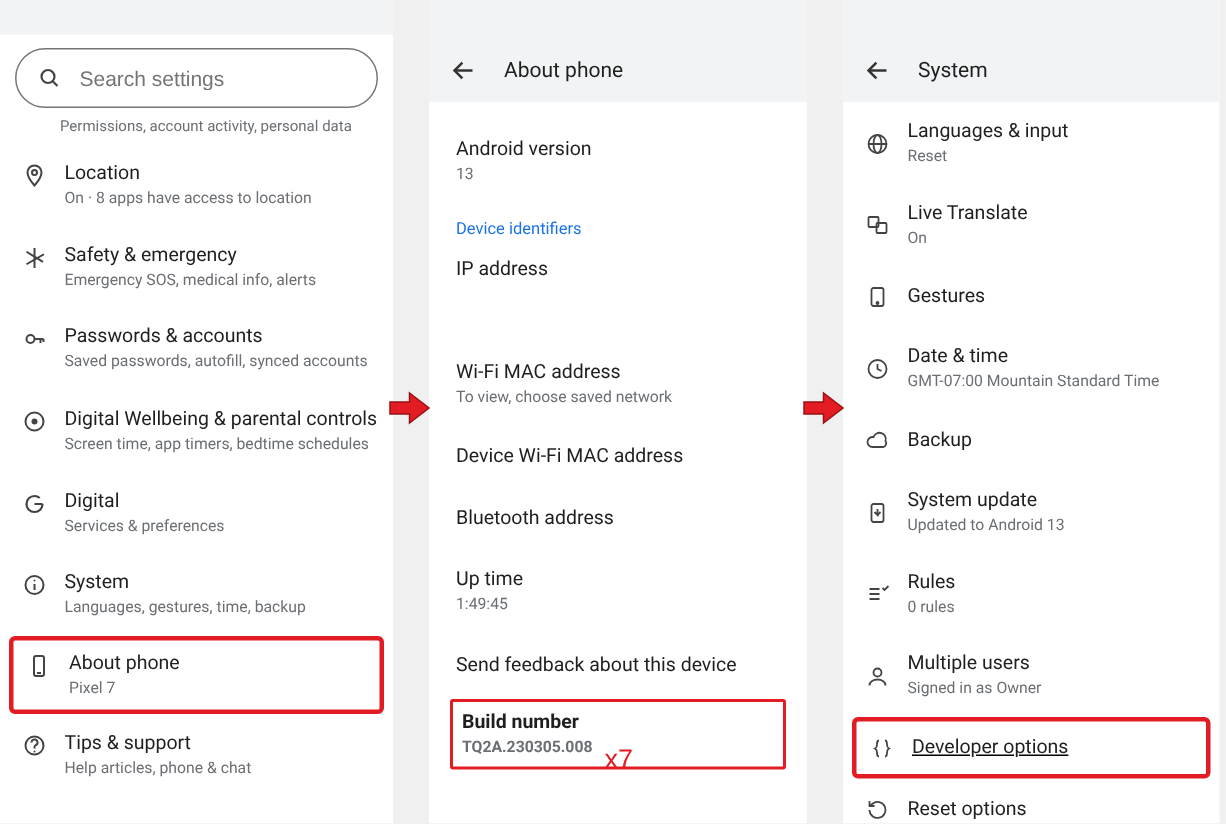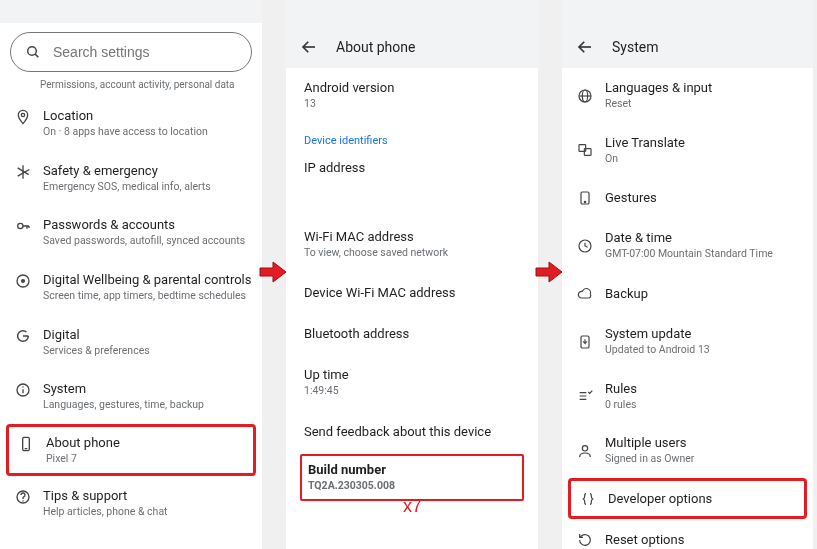--- a/index.html
+++ b/index.html
@@ -95,21 +95,21 @@
     display: flex;
     align-items: center;
     padding: 12px 10px 12px 15px;
     cursor: pointer;
   }
   .highlight-red3 {
     border: 3px solid #e31b23;
     border-radius: 4px;
     margin: 0 6px 0 6px;
   }
-  .highlight-red3 .sys-item { padding: 9px 6px 9px 9px; }
+  .highlight-red3 .sys-item { padding: 9px 6px 9px 9px; text-decoration: underline; }
 
   
   .red-arrow {
     position: absolute;
     width: 26px;
     height: 22px;
   }
 
   
   .build-box {
@@ -261,21 +261,21 @@
       <span>
         <svg width="18" height="18" viewBox="0 0 24 24" fill="none" stroke="#333" stroke-width="2.2">
           <line x1="20" y1="12" x2="4" y2="12"></line>
             <polyline points="11 5 4 12 11 19"></polyline>
         </svg>
       </span>
       <span class="hdr-title">About phone</span>
     </div>
   </div>
 
-  <div class="simple-item" style="padding-top:12px;">
+  <div class="simple-item" style="padding-top:24px;">
     <div class="title">Android version</div>
     <div class="subtitle">13</div>
   </div>
 
   <div class="section-label">Device identifiers</div>
 
   <div class="simple-item">
     <div class="title">IP address</div>
   </div>
 

